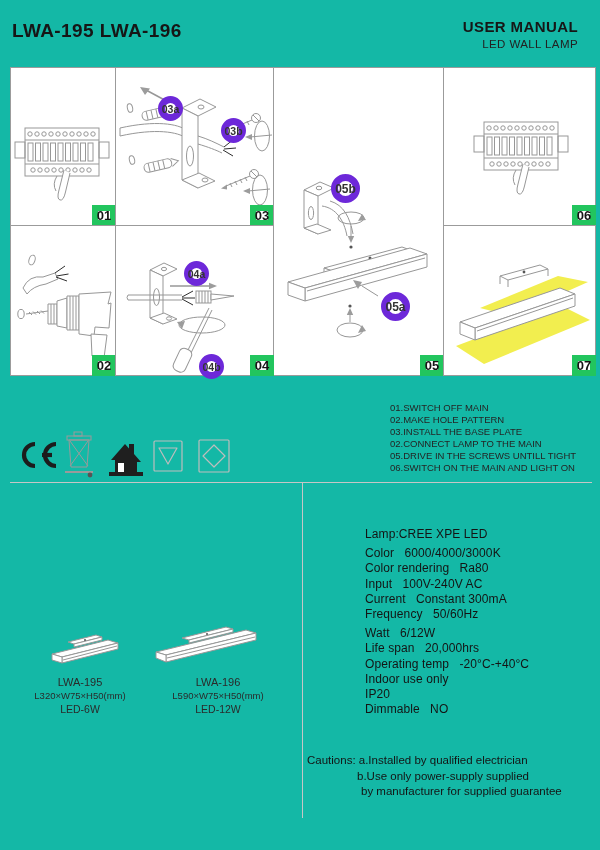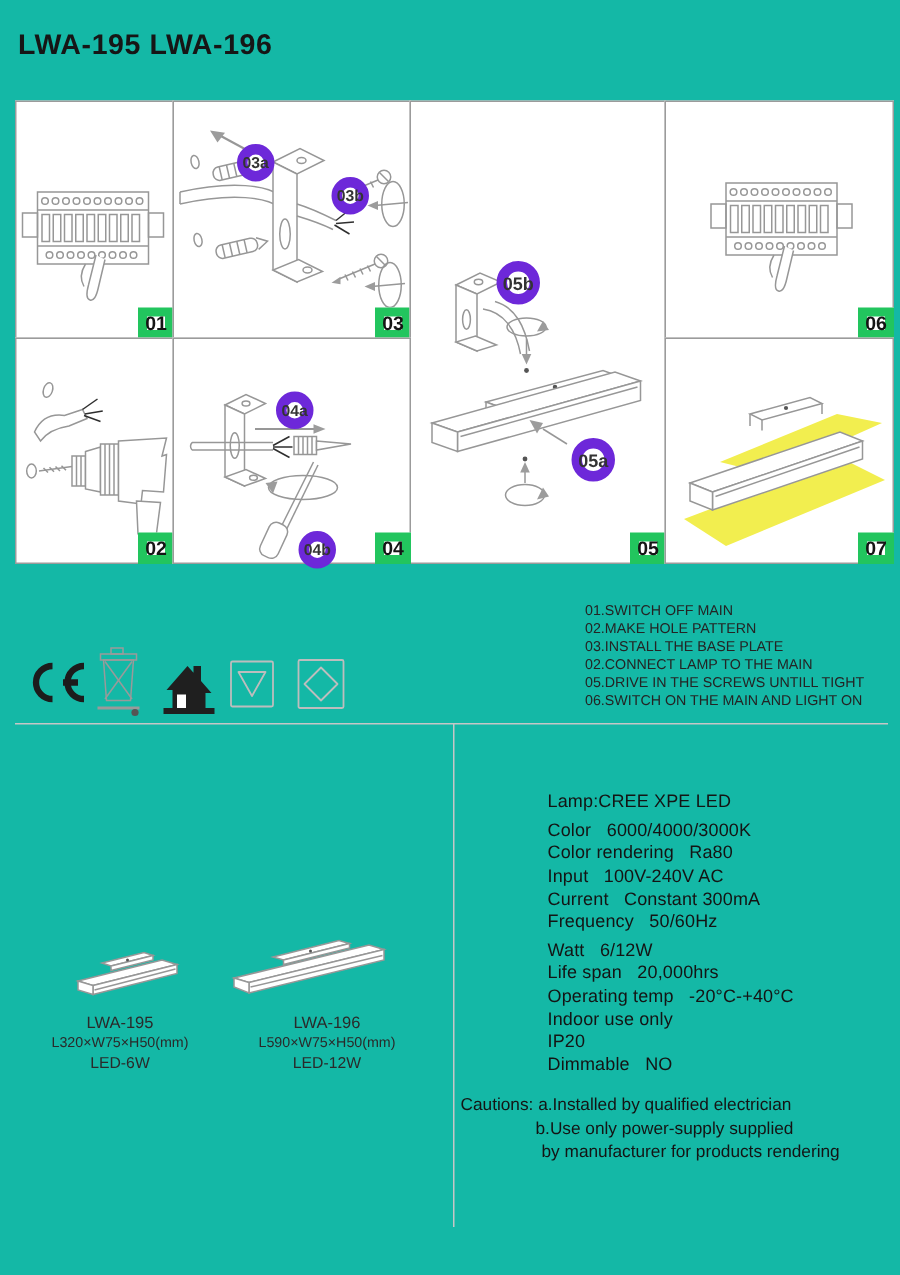--- a/index.html
+++ b/index.html
@@ -31,31 +31,35 @@
   
   .prod{position:absolute;text-align:center;color:#2a2a2a;}
   .prod .model{font-size:11px;}
   .prod .size{font-size:9.5px;margin-top:2px;}
   .prod .power{font-size:10.5px;margin-top:2px;}
   
   .specs{left:365px;top:527px;}
   .specs div{font-size:12px;line-height:15.2px;color:#141414;white-space:pre;letter-spacing:.1px;}
   .specs div.gap{margin-bottom:4px;}
   
-  .caut{left:307px;top:730px;}
+  .caut{left:307px;top:753px;}
   .caut div{font-size:11.5px;line-height:15.6px;color:#141414;white-space:pre;}
   .caut .i1{padding-left:50px;}
   .caut .i2{padding-left:54px;}
 </style>
 </head>
 <body>
 
 <div id="page">
 
   <div class="abs h-models">LWA-195 LWA-196</div>
+  <div class="abs h-right">
+    <div class="h-manual">USER MANUAL</div>
+    <div class="h-product">LED WALL LAMP</div>
+  </div>
 
   <div class="panel" style="left:10px;top:67px;width:106px;height:159px;">
     <svg class="draw" style="left:2px;top:52px;" width="100" height="88" viewBox="0 0 100 88">
       <g stroke="#979797" fill="none" stroke-width="1">
         <rect x="12" y="8" width="74" height="48"></rect>
         <rect x="2" y="22" width="10" height="16"></rect>
         <rect x="86" y="22" width="10" height="16"></rect>
         <line x1="12" y1="20" x2="86" y2="20"></line>
           <line x1="12" y1="44" x2="86" y2="44"></line>
         <circle cx="17" cy="14" r="2.2"></circle>
@@ -416,16 +420,16 @@
     <div>Life span   20,000hrs</div>
     <div>Operating temp   -20°C-+40°C</div>
     <div>Indoor use only</div>
     <div>IP20</div>
     <div>Dimmable   NO</div>
   </div>
 
   <div class="abs caut">
     <div>Cautions: a.Installed by qualified electrician</div>
     <div class="i1">b.Use only power-supply supplied</div>
-    <div class="i2">by manufacturer for products rendering</div>
+    <div class="i2">by manufacturer for supplied guarantee</div>
   </div>
 
 </div>
 
 </body></html>

